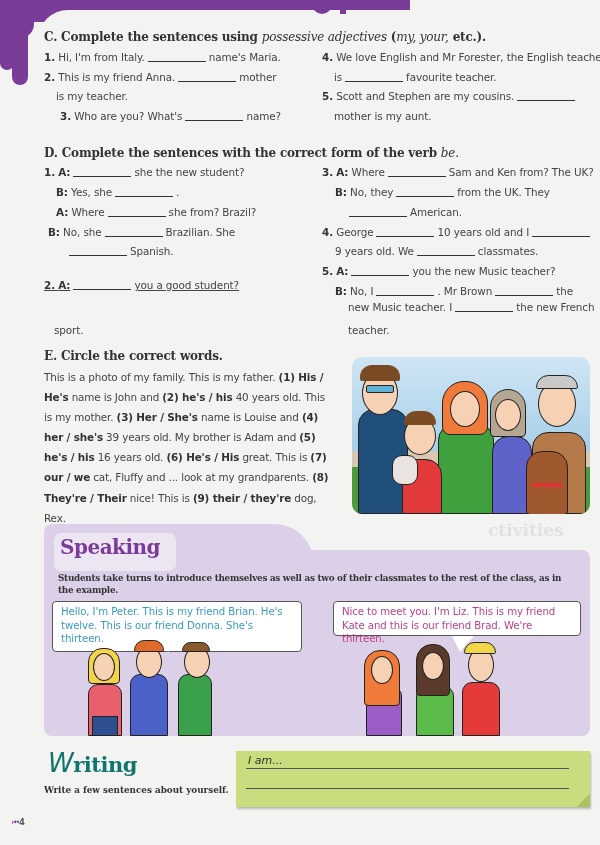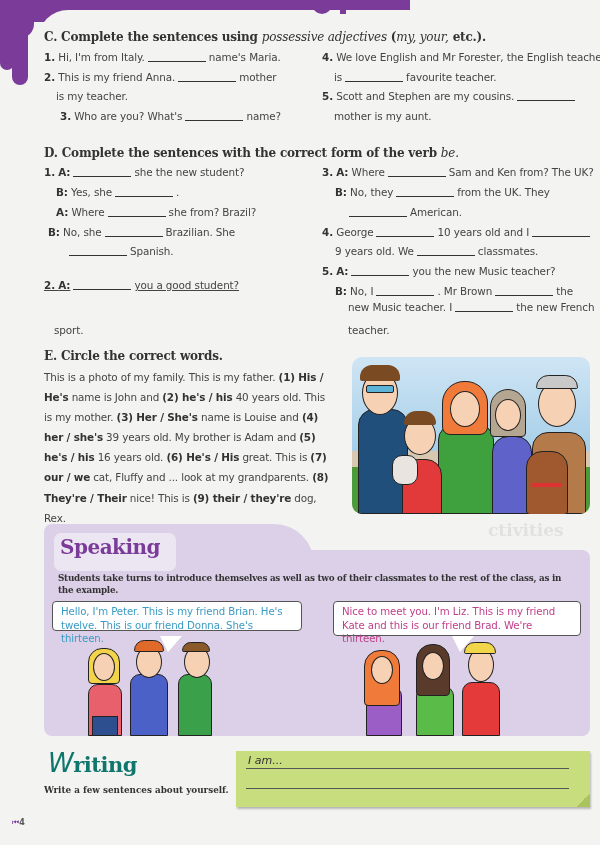--- a/index.html
+++ b/index.html
@@ -37,21 +37,21 @@
   .fig { position: absolute; bottom: 0; border-radius: 16px 16px 0 0; border: 1.5px solid #222; }
   .head { position: absolute; border-radius: 50%; border: 1.5px solid #222; background: #f6d1b4; }
 
   
   .speak-box { position: absolute; left: 44px; top: 550px; width: 546px; height: 186px; background: #dcd0e8; border-radius: 8px; }
   .speak-tab { position: absolute; left: 54px; top: 533px; width: 122px; height: 38px; background: #ece6f2; border-radius: 7px; }
   .speak-tabbg { position: absolute; left: 44px; top: 524px; width: 270px; height: 40px; background: #dcd0e8; border-radius: 8px 40px 0 0; }
   .speak-title { position: absolute; left: 60px; top: 535px; font-family: "DejaVu Serif", serif; font-weight: bold; font-size: 20px; color: #7a3b99; letter-spacing: -0.5px; }
   .speak-instr { position: absolute; left: 58px; top: 572px; width: 520px; font-family: "DejaVu Serif", serif; font-weight: bold; font-size: 8.8px; line-height: 12px; color: #333; letter-spacing: -0.25px; }
   .bubble { position: absolute; background: #fff; border: 1.5px solid #555; border-radius: 4px; font-size: 10.2px; line-height: 13.5px; padding: 3px 8px; letter-spacing: -0.1px; }
-  .bubble.blue { left: 52px; top: 601px; width: 250px; height: 30px; color: #3a9bc4; }
+  .bubble.blue { left: 52px; top: 601px; width: 250px; height: 51px; color: #3a9bc4; }
   .bubble.pink { left: 333px; top: 601px; width: 248px; height: 35px; color: #c0408a; }
   .tail { position: absolute; width: 0; height: 0; }
   .kid { position: absolute; bottom: 0; border: 1.3px solid #222; border-radius: 10px 10px 0 0; }
   .kid-head { position: absolute; border-radius: 50%; border: 1.3px solid #222; background: #f6d1b4; }
 
   
   .write-title { position: absolute; left: 48px; top: 748px; font-family: "DejaVu Serif", serif; font-weight: bold; font-size: 21px; color: #0f766e; letter-spacing: -0.5px; }
   .write-title .cap { font-style: italic; font-family: "DejaVu Sans", sans-serif; font-weight: normal; font-size: 26px; }
   .write-instr { position: absolute; left: 44px; top: 785px; font-family: "DejaVu Serif", serif; font-weight: bold; font-size: 8.8px; color: #333; }
   .note { position: absolute; left: 236px; top: 751px; width: 354px; height: 56px; background: #c8dd7e; box-shadow: 1px 2px 2px rgba(0,0,0,0.25); }

